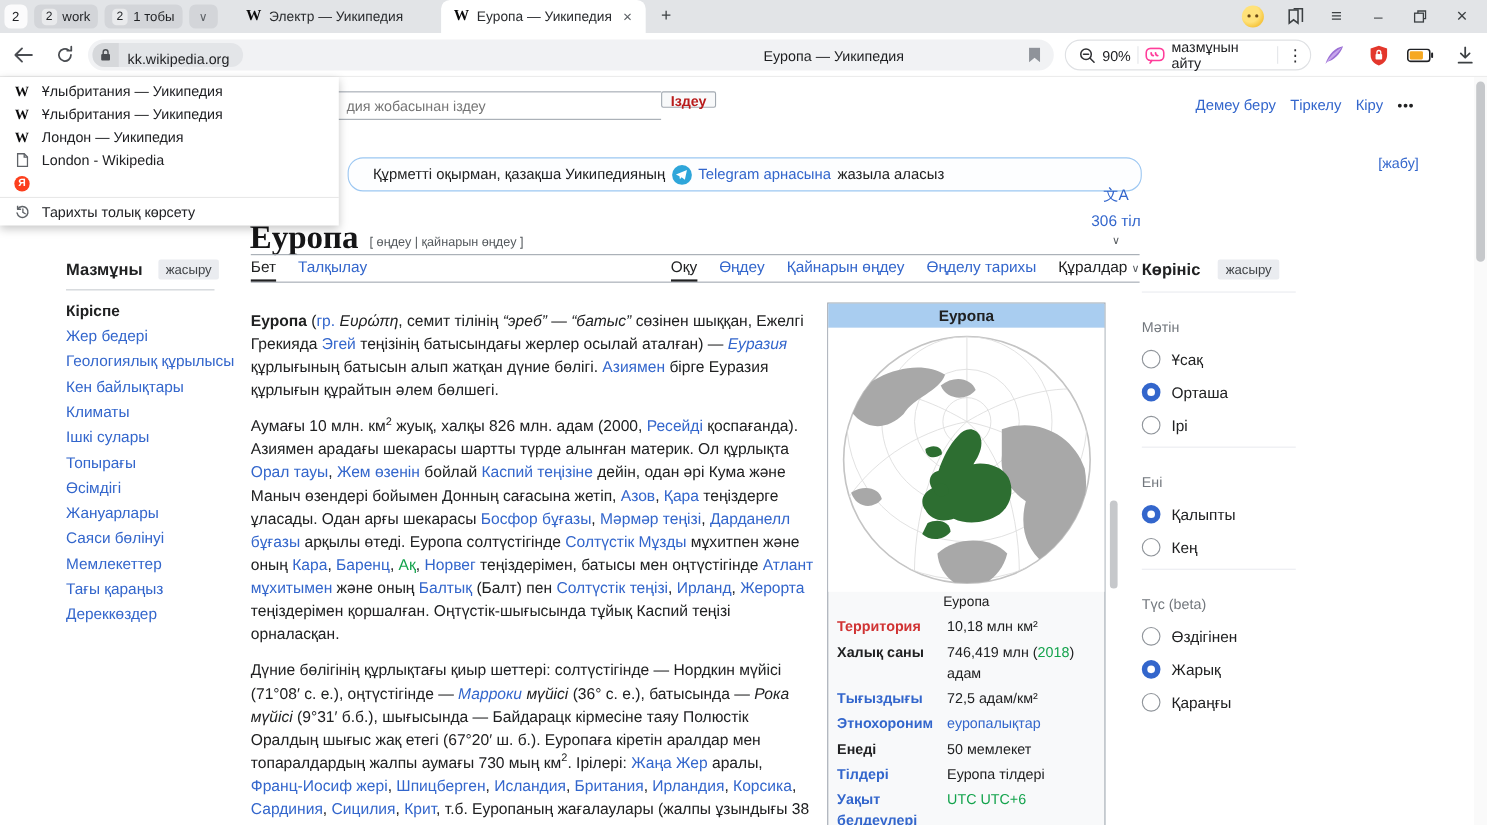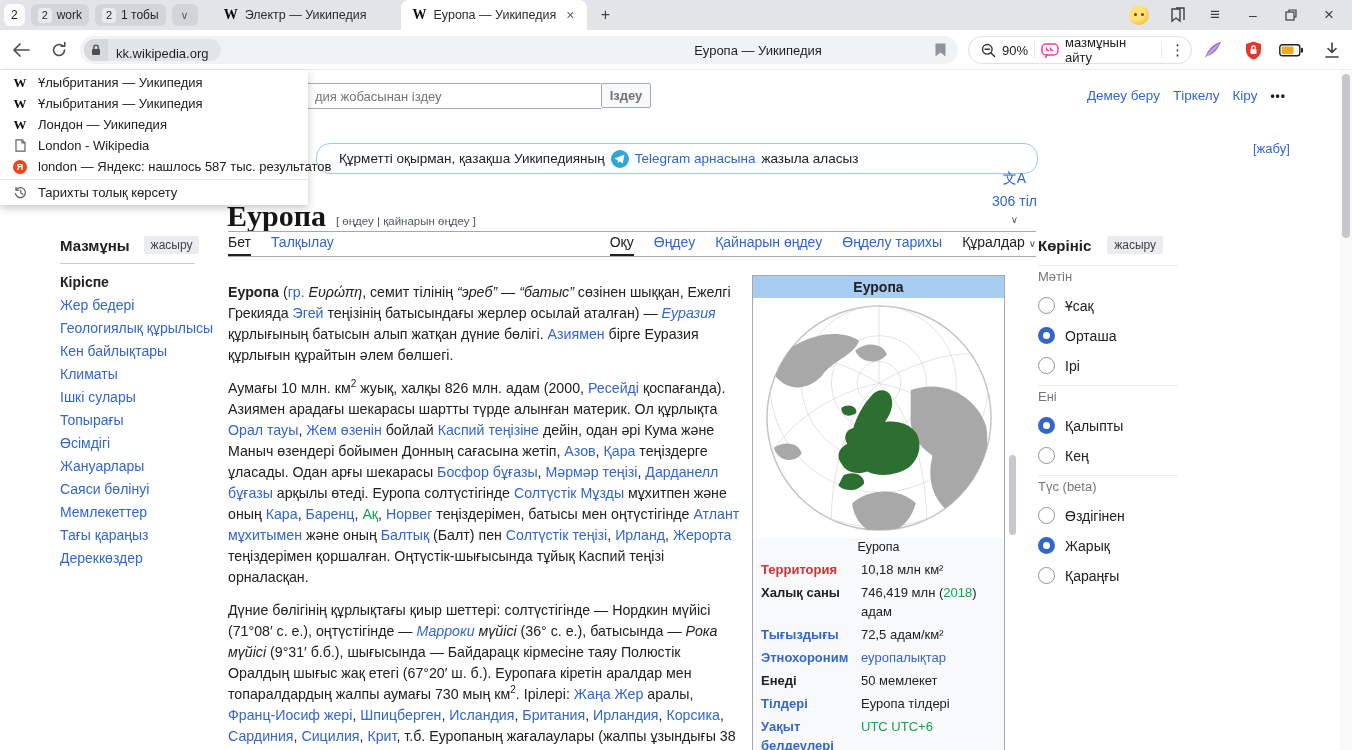--- a/index.html
+++ b/index.html
@@ -41,21 +41,21 @@
   .dropdown { position:absolute; left:0; top:70px; width:308px; background:#fff; box-shadow:0 3px 8px rgba(0,0,0,.22); z-index:40; padding:2px 0; }
   .sug { height:21px; display:flex; align-items:center; gap:10px; padding:0 12px; font-size:13px; color:#202124; white-space:nowrap; }
   .sug .sicon { width:16px; display:flex; justify-content:center; flex:none; }
   .sug .favicon-w { font-size:13px; }
   .ya { width:14px; height:14px; border-radius:50%; background:#fc3f1d; color:#fff; font-size:9.5px; font-weight:bold; display:flex; align-items:center; justify-content:center; }
   .dd-sep { height:1px; background:#e8e8e8; margin:2px 0; }
 
   
   .wm-link { color:#3366cc; cursor:pointer; text-decoration:none; }
   .searchbox { position:absolute; left:306px; top:83px; width:295px; height:26px; border:1px solid #a2a9b1; border-right:none; font-size:13px; color:#202124; padding:0 8px; outline:none; }
-  .searchbtn { position:absolute; left:601px; top:83px; width:50px; height:25px; background:#f8f9fa; border:1px solid #a2a9b1; font-weight:bold; font-size:13px; color:#737373; border-radius:2px; }
+  .searchbtn { position:absolute; left:601px; top:83px; width:50px; height:15px; background:#f8f9fa; border:1px solid #a2a9b1; font-weight:bold; font-size:13px; color:#b91c1c; border-radius:2px; }
   .toplinks { position:absolute; right:66px; top:88px; display:flex; gap:13px; font-size:13.5px; align-items:center; }
   .toplinks .dots { color:#202122; font-weight:bold; letter-spacing:1px; font-size:12px; }
   .banner { position:absolute; left:316px; top:143px; width:722px; height:31px; border:1px solid #9cc7f2; border-radius:14px; background:#fdfeff; display:flex; align-items:center; gap:6px; padding-left:22px; font-size:13.5px; color:#202122; }
   .tg { width:18px; height:18px; border-radius:50%; background:#2ea6da; display:flex; align-items:center; justify-content:center; flex:none; }
   .banner-close { position:absolute; left:1253px; top:141px; font-size:13px; }
 
   .h1row { position:absolute; left:227px; top:197px; width:810px; height:34px; display:flex; align-items:flex-end; }
   .h1 { font-family:"Liberation Serif", serif; font-size:30px; color:#161617; line-height:1; }
   .h1edit { font-size:11.5px; color:#54595d; margin-left:10px; margin-bottom:4px; }
   .langbtn { margin-left:auto; margin-bottom:6px; display:flex; align-items:center; gap:5px; font-size:14px;flex-direction:column; }
@@ -93,21 +93,21 @@
   .ib-row { display:flex; padding:2px 8px; line-height:19px; }
   .ib-label { width:100px; flex:none; font-weight:bold; }
   .ib-label.red { color:#d03333; }
   .ib-label.lnk { color:#3366cc; cursor:pointer; }
   .ib-val { flex:1; }
 
   
   .appearance { position:absolute; left:1038px; top:236px; width:140px; }
   .ap-head { display:flex; align-items:center; gap:16px; }
   .ap-title { font-weight:bold; font-size:15px; color:#202122; }
-  .ap-sect { border-top:1px solid #eaecf0; margin-top:11px; padding-top:3px; font-size:13px; color:#72777d; }
+  .ap-sect { border-top:1px solid #eaecf0; margin-top:11px; padding-top:24px; font-size:13px; color:#72777d; }
   .ap-opt { display:flex; align-items:center; gap:10px; margin-top:13px; font-size:14px; color:#202122; cursor:pointer; }
   .radio { width:17px; height:17px; border-radius:50%; border:1px solid #8f949a; background:#fff; flex:none; }
   .radio.on { border:5.5px solid #36c; }
 
   
   .sb-track { position:absolute; left:1340px; top:70px; width:12px; height:680px; background:#fafafa; }
   .sb-thumb { position:absolute; left:1342px; top:74px; width:8px; height:164px; background:#c6c8cb; border-radius:4px; }
   .sb-mini { position:absolute; left:1009px; top:455px; width:7px; height:80px; background:#c6c8cb; border-radius:4px; }
 
   svg { display:block; }
@@ -261,21 +261,20 @@
             <path d="M1 .8 h6 l3 3 V12.2 H1 Z" fill="none" stroke="#5f6368" stroke-width="1.2"></path>
             <path d="M7 .8 V3.8 H10" fill="none" stroke="#5f6368" stroke-width="1.2"></path>
           </svg>
       </span>
       <span>London - Wikipedia</span>
     </div>
     <div class="sug">
       <span class="sicon">
           <span class="ya">Я</span>
         </span>
-      <span>london — Яндекс: нашлось 587 тыс. результатов</span>
     </div>
     <div class="dd-sep"></div>
     <div class="sug">
       <span class="sicon">
         <svg width="13" height="13" viewBox="0 0 13 13">
             <path d="M2.2 4 a5 5 0 1 1 -0.7 3.6" fill="none" stroke="#5f6368" stroke-width="1.3" stroke-linecap="round"></path>
             <path d="M2 1 v3.2 h3.2" fill="none" stroke="#5f6368" stroke-width="1.3" stroke-linejoin="round"></path>
             <path d="M6.8 4 v3 l2.2 1.3" fill="none" stroke="#5f6368" stroke-width="1.2" stroke-linecap="round"></path>
           </svg>
       </span>

